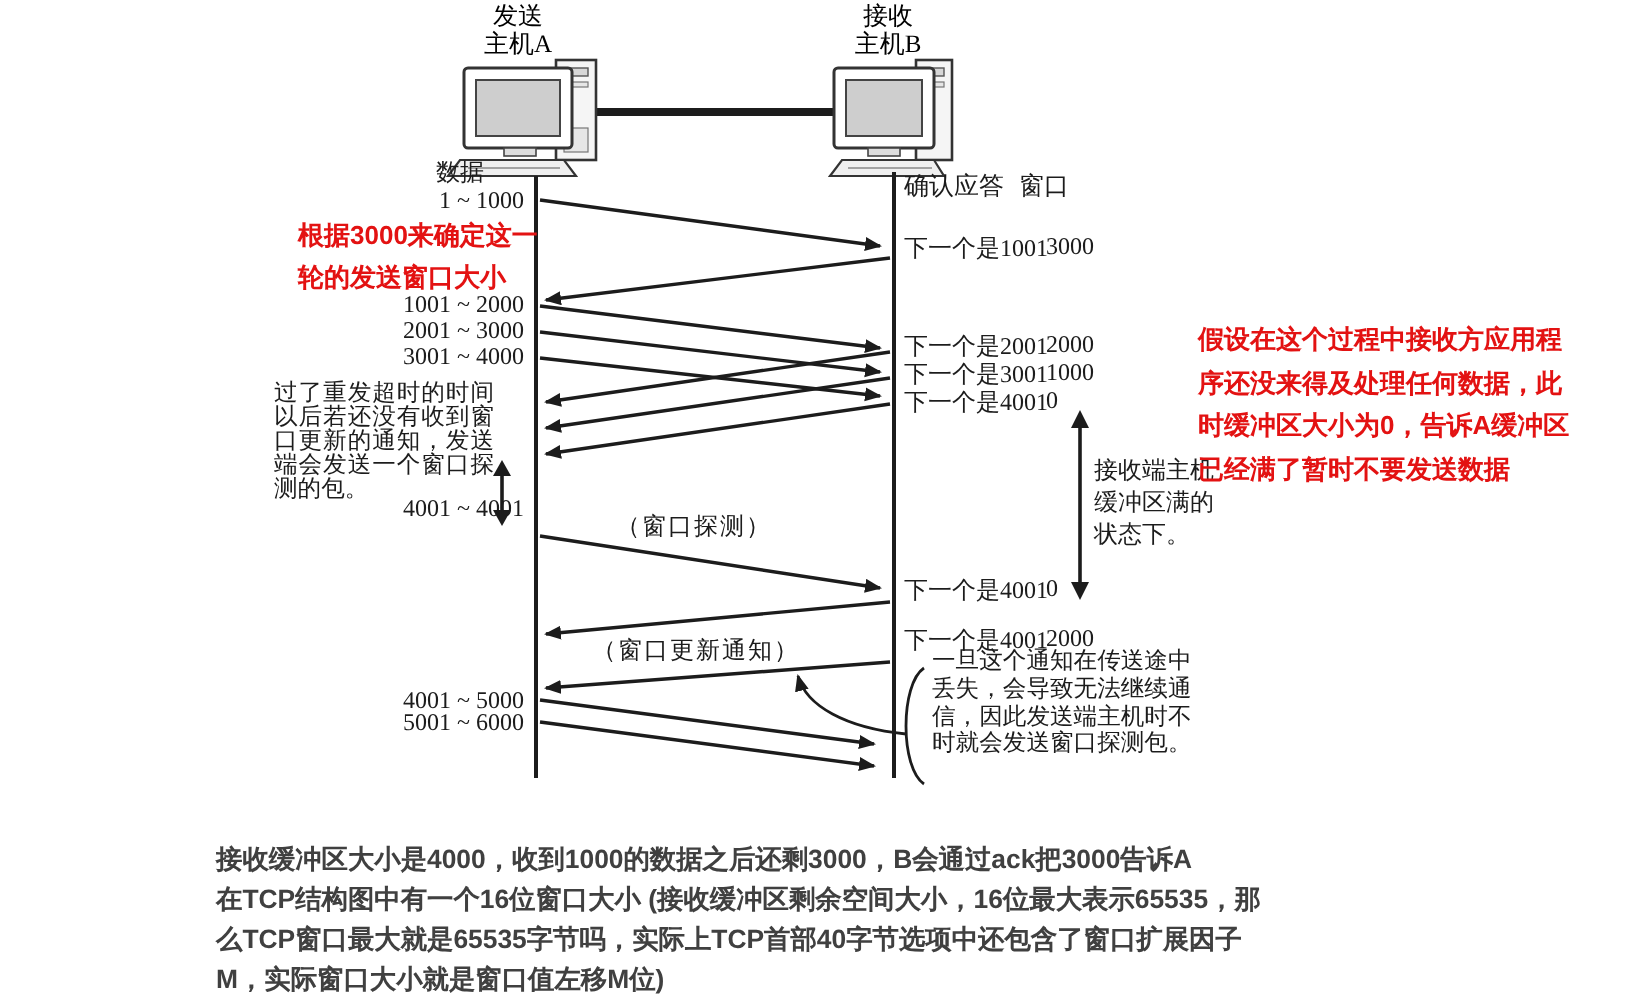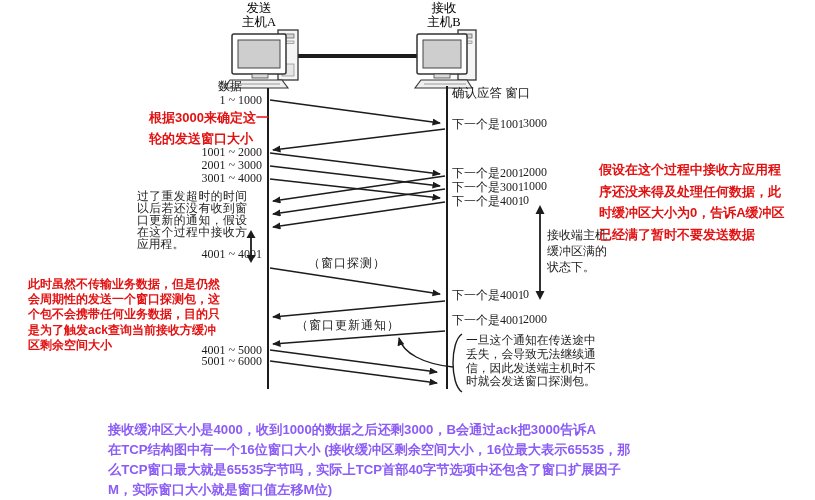--- a/index.html
+++ b/index.html
@@ -111,26 +111,26 @@
   <div class="abs host-label" style="left:414px;top:2px;">
     <div>接收</div>
     <div>主机B</div>
   </div>
 
   <div class="abs seq" style="left:218px;top:80px;">数据</div>
   <div class="abs seq left-num" style="left:190px;top:94px;">1 ~ 1000</div>
   <div class="abs seq left-num" style="left:190px;top:146px;">1001 ~ 2000</div>
   <div class="abs seq left-num" style="left:190px;top:159px;">2001 ~ 3000</div>
   <div class="abs seq left-num" style="left:190px;top:172px;">3001 ~ 4000</div>
-  <div class="abs note-black" style="left:137px;top:191px;width:110px;">过了重发超时的时间以后若还没有收到窗口更新的通知，假设在这个过程中接收方应用程。</div>
+  <div class="abs note-black" style="left:137px;top:191px;width:110px;">过了重发超时的时间以后若还没有收到窗口更新的通知，发送端会发送一个窗口探测的包。</div>
   <div class="abs seq left-num" style="left:190px;top:248px;">4001 ~ 4001</div>
   <div class="abs seq left-num" style="left:190px;top:344px;">4001 ~ 5000</div>
   <div class="abs seq left-num" style="left:190px;top:355px;">5001 ~ 6000</div>
 
-  <div class="abs col-header" style="left:452px;top:85px;">确认应答 窗口</div>
+  <div class="abs col-header" style="left:452px;top:85px;font-family:Liberation Mono, monospace;">确认应答 窗口</div>
 
   <div class="abs ack-row" style="left:452px;top:116px;">
     <span>下一个是1001</span>
     <span class="abs win">3000</span>
   </div>
   <div class="abs ack-row" style="left:452px;top:165px;">
     <span>下一个是2001</span>
     <span class="abs win">2000</span>
   </div>
   <div class="abs ack-row" style="left:452px;top:179px;">
@@ -148,42 +148,35 @@
   <div class="abs ack-row" style="left:452px;top:312px;">
     <span>下一个是4001</span>
     <span class="abs win">2000</span>
   </div>
 
   <div class="abs" style="left:547px;top:227px;width:66px;font-size:12px;line-height:16px;word-break:break-all;">接收端主机缓冲区满的状态下。</div>
 
   <div class="abs arrow-label" style="left:308px;top:255px;">（窗口探测）</div>
   <div class="abs arrow-label" style="left:296px;top:317px;">（窗口更新通知）</div>
 
-  <div class="abs callout-text" style="left:466px;top:334px;width:138px;">一旦这个通知在传送途中丢失，会导致无法继续通信，因此发送端主机时不时就会发送窗口探测包。</div>
+  <div class="abs callout-text" style="left:466px;top:324px;width:138px;">一旦这个通知在传送途中丢失，会导致无法继续通信，因此发送端主机时不时就会发送窗口探测包。</div>
 
   <div class="abs ann ann-lt" style="left:102px;top:107px;color:#e31212;margin-left:47px;">
     <div>根据3000来确定这一</div>
     <div>轮的发送窗口大小</div>
   </div>
 
-  <div class="abs ann ann-lm" style="left:28px;top:277px;color:#e31212;">
-    <div>此时虽然不传输业务数据，但是仍然</div>
-    <div>会周期性的发送一个窗口探测包，这</div>
-    <div>个包不会携带任何业务数据，目的只</div>
-    <div>是为了触发ack查询当前接收方缓冲</div>
-    <div>区剩余空间大小</div>
-  </div>
 
   <div class="abs ann ann-r" style="left:599px;top:159px;color:#e31212;">
     <div>假设在这个过程中接收方应用程</div>
     <div>序还没来得及处理任何数据，此</div>
     <div>时缓冲区大小为0，告诉A缓冲区</div>
     <div>已经满了暂时不要发送数据</div>
   </div>
 
-  <div class="abs ann ann-b" style="left:108px;top:420px;color:#8b5cf6;">
+  <div class="abs ann ann-b" style="left:108px;top:420px;color:#404040;">
     <div>接收缓冲区大小是4000，收到1000的数据之后还剩3000，B会通过ack把3000告诉A</div>
     <div>在TCP结构图中有一个16位窗口大小 (接收缓冲区剩余空间大小，16位最大表示65535，那</div>
     <div>么TCP窗口最大就是65535字节吗，实际上TCP首部40字节选项中还包含了窗口扩展因子</div>
     <div>M，实际窗口大小就是窗口值左移M位)</div>
   </div>
 
 </div>
 
 </body></html>

